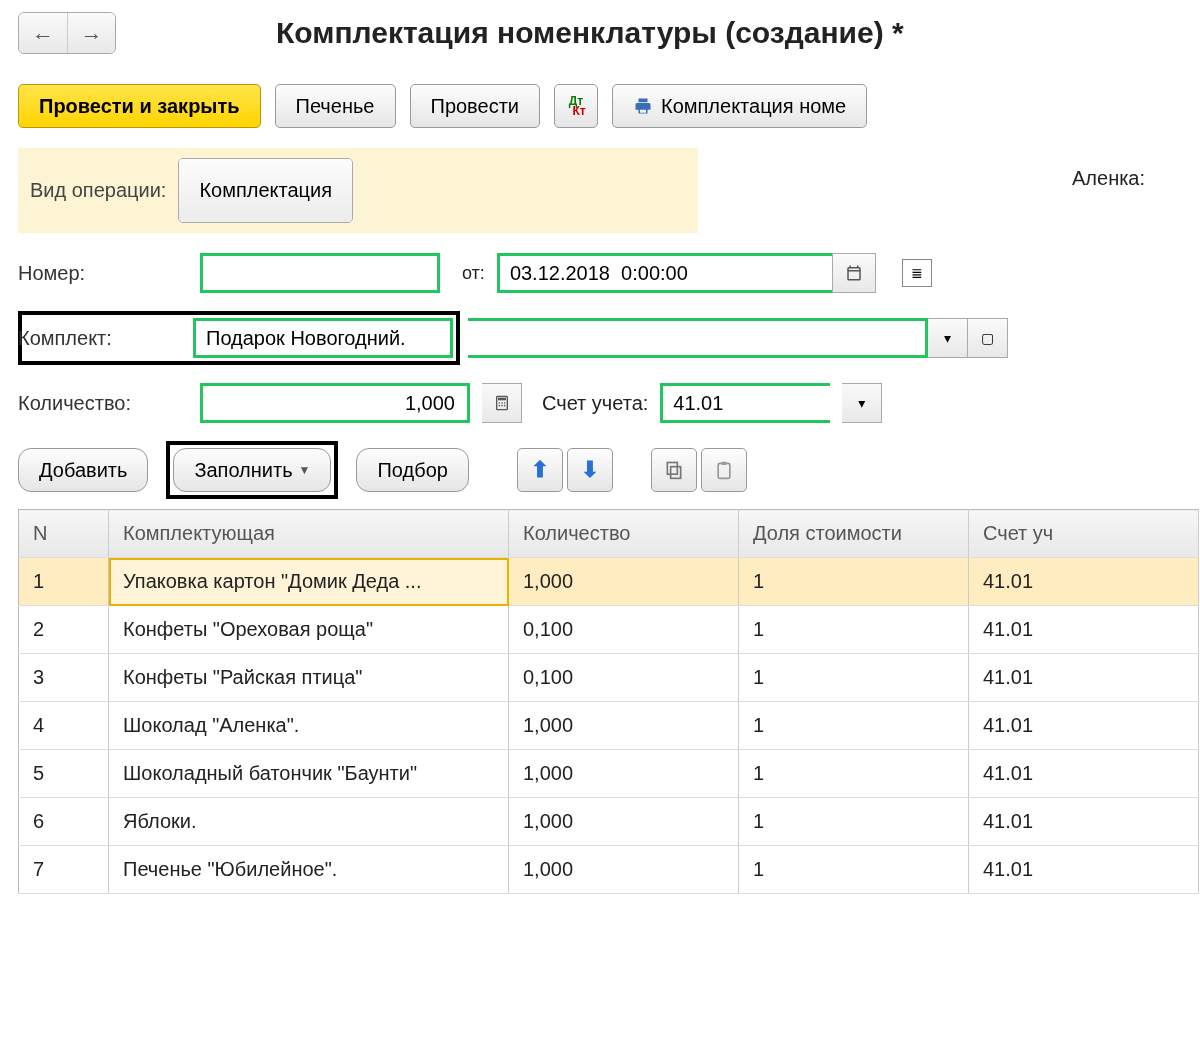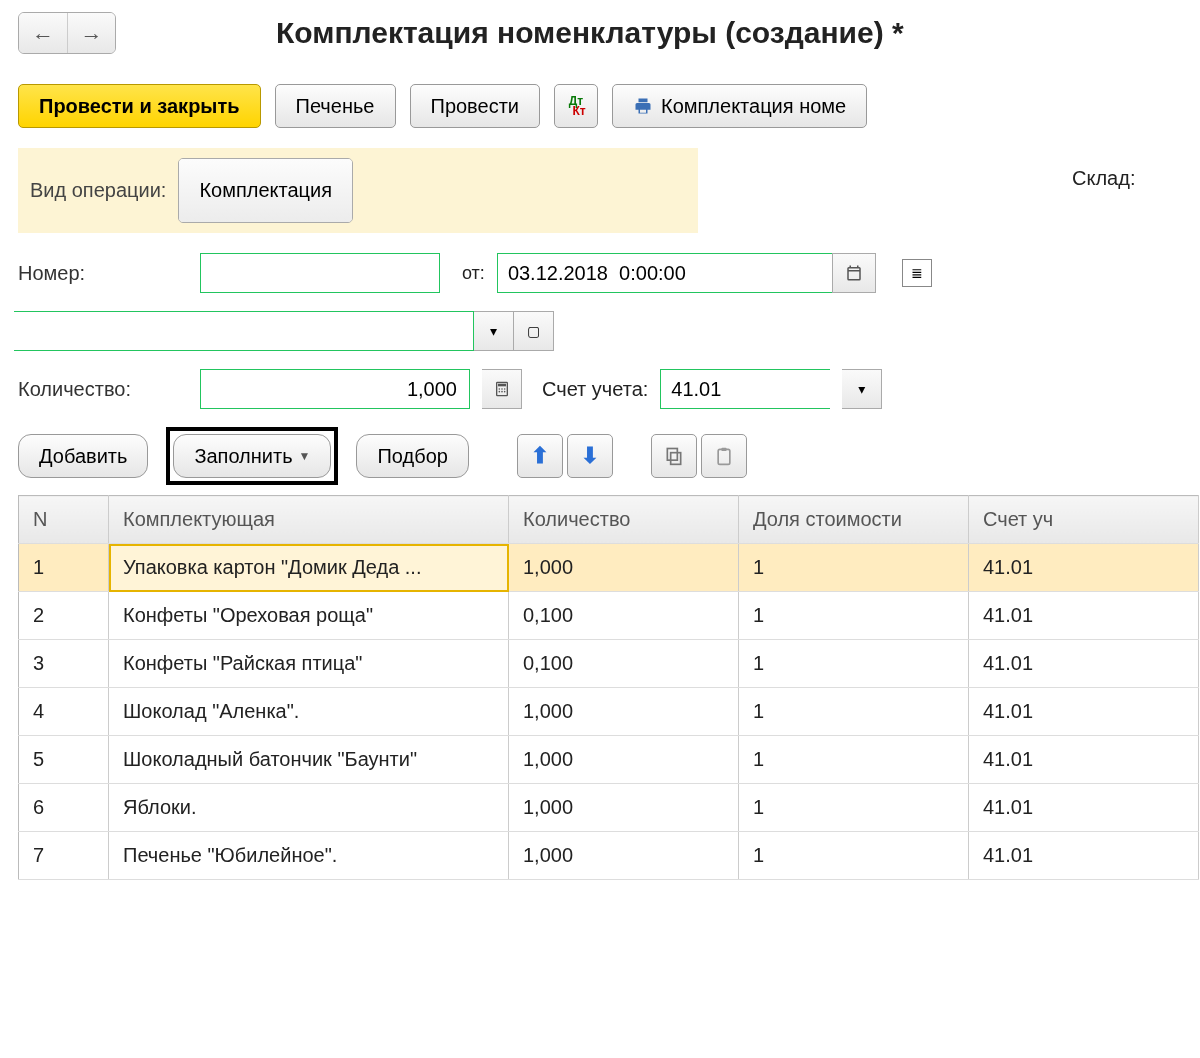--- a/index.html
+++ b/index.html
@@ -114,21 +114,21 @@
   .row-wrap { position: relative; }
   .form-row {
     display: flex;
     align-items: center;
     gap: 12px;
     margin-bottom: 18px;
   }
   .form-label { width: 170px; font-size: 20px; color: #333; }
   .input {
     height: 40px;
-    border: 1px solid #22c55e;
+    border: 3px solid #22c55e;
     padding: 0 10px;
     font-size: 20px;
     background: #fff;
   }
   .input-number { width: 240px; }
   .date-group { display: flex; }
   .date-input { width: 335px; border-right: none; }
   .cal-btn {
     width: 44px; height: 40px;
     border: 1px solid #aaa;
@@ -257,21 +257,21 @@
 </div>
 
 <div class="row-wrap">
   <div class="op-row">
     <span class="op-label">Вид операции:</span>
     <div class="toggle">
       <button class="toggle-btn active">Комплектация</button>
     </div>
   </div>
   <div class="sklad-area">
-    <span>Склад:</span>
+    <span>Аленка:</span>
   </div>
 </div>
 
 <div class="form-row">
   <span class="form-label">Номер:</span>
   <input class="input input-number" value="" style="">
   <span style="margin-left:10px">от:</span>
   <div class="date-group">
     <input class="input date-input" value="03.12.2018  0:00:00" style="">
     <button class="cal-btn">
@@ -279,20 +279,24 @@
           <path fill="#555" d="M19 4h-1V2h-2v2H8V2H6v2H5a2 2 0 0 0-2 2v14a2 2 0 0 0 2 2h14a2 2 0 0 0 2-2V6a2 2 0 0 0-2-2zm0 16H5V10h14zm0-12H5V6h14z"></path>
         </svg>
     </button>
   </div>
   <button class="list-icon-btn">
     <span>≣</span>
   </button>
 </div>
 
 <div class="form-row komplekt-row">
+  <span class="highlight-box">
+    <span class="form-label" style="display:inline-block; width:170px">Комплект:</span>
+    <input class="input" style="width: 260px;" value="Подарок Новогодний.">
+  </span>
   <div class="komplekt-group" style="margin-left:-4px">
     <input class="input" style="width: 460px; border-left: none;">
     <button class="sm-btn">
         <span>▾</span>
       </button>
     <button class="sm-btn">
         <span>▢</span>
       </button>
   </div>
 </div>

